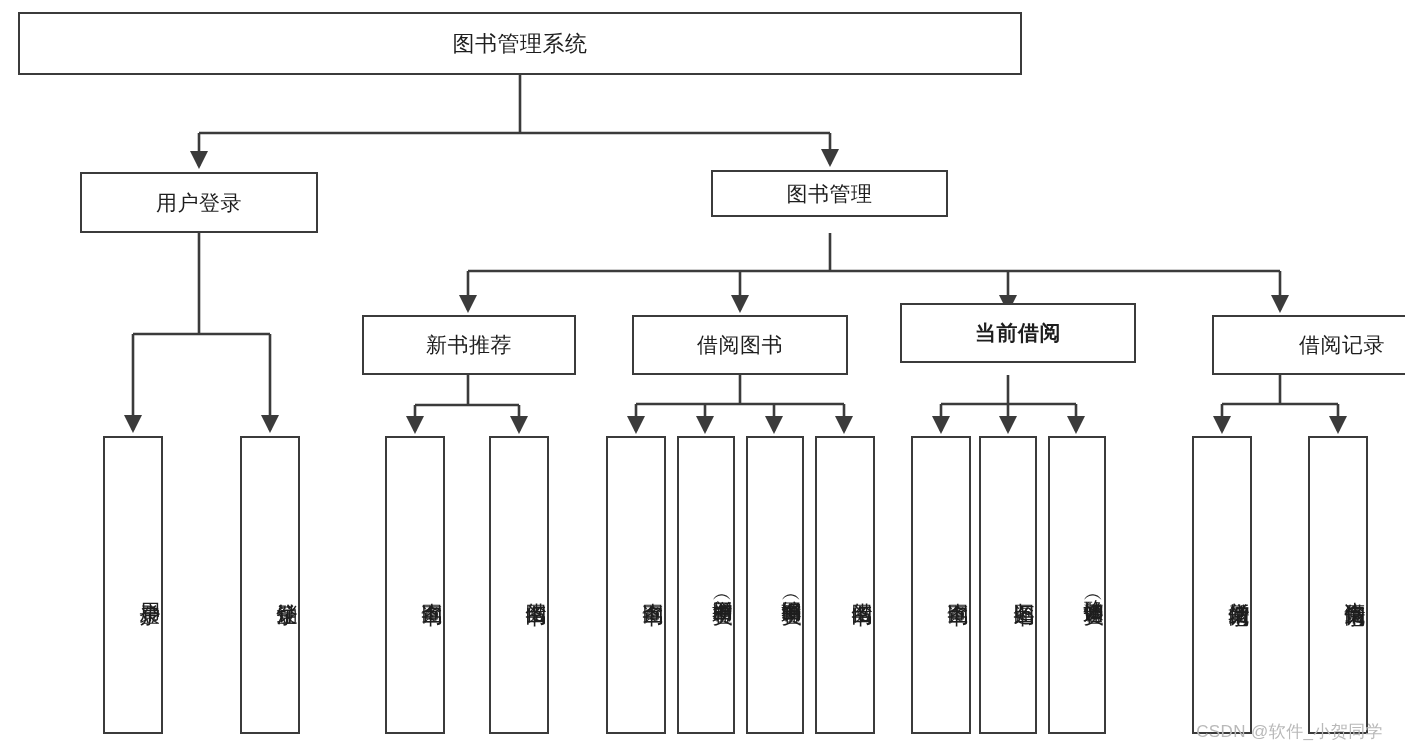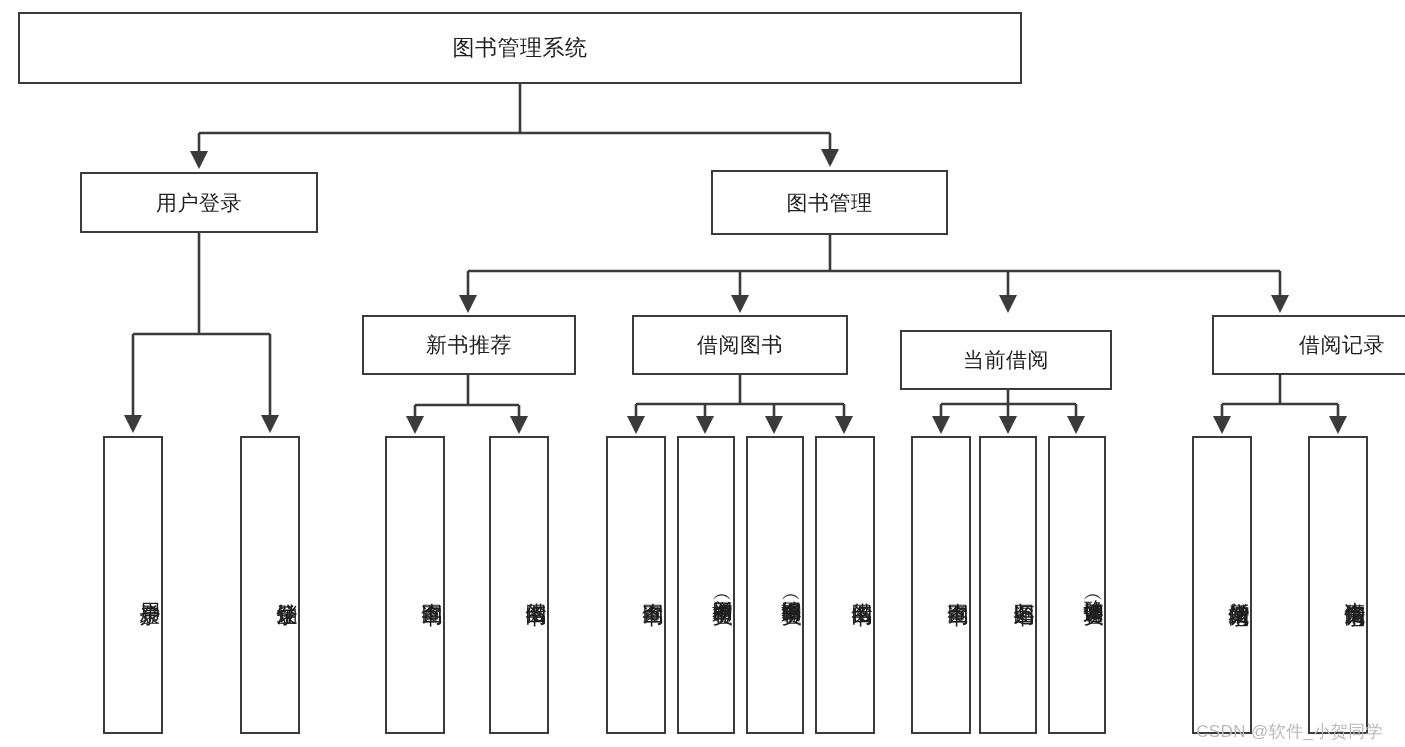--- a/index.html
+++ b/index.html
@@ -113,31 +113,31 @@
       <path d="M 1008 404 L 1008 431" marker-end="url(#arrow)"></path>
       <path d="M 1076 404 L 1076 431" marker-end="url(#arrow)"></path>
 
       <path d="M 1280 375 L 1280 404"></path>
       <path d="M 1222 404 L 1338 404"></path>
       <path d="M 1222 404 L 1222 431" marker-end="url(#arrow)"></path>
       <path d="M 1338 404 L 1338 431" marker-end="url(#arrow)"></path>
     </g>
   </svg>
 
-  <div class="node node-h root" style="left:18px; top:12px; width:1004px; height:72px;">图书管理系统</div>
+  <div class="node node-h root" style="left:18px; top:12px; width:1004px; height:63px;">图书管理系统</div>
 
   <div class="node node-h" style="left:80px; top:172px; width:238px; height:61px;">用户登录</div>
 
-  <div class="node node-h" style="left:711px; top:170px; width:237px; height:65px;">图书管理</div>
+  <div class="node node-h" style="left:711px; top:170px; width:237px; height:47px;">图书管理</div>
 
   <div class="node node-h" style="left:362px; top:315px; width:214px; height:60px;">新书推荐</div>
 
   <div class="node node-h" style="left:632px; top:315px; width:216px; height:60px;">借阅图书</div>
 
-  <div class="node node-h" style="left:900px; top:330px; width:212px; height:60px;">当前借阅</div>
+  <div class="node node-h" style="left:900px; top:303px; width:236px; height:60px;font-weight:bold;">当前借阅</div>
 
   <div class="node node-h" style="left:1212px; top:315px; width:260px; height:60px;">借阅记录</div>
 
   <div class="node node-v" style="left:103px; top:436px; width:60px; height:298px;">用户登录</div>
 
   <div class="node node-v" style="left:240px; top:436px; width:60px; height:298px;">注销登录</div>
 
   <div class="node node-v" style="left:385px; top:436px; width:60px; height:298px;">查询图书</div>
 
   <div class="node node-v" style="left:489px; top:436px; width:60px; height:298px;">借阅图书</div>

